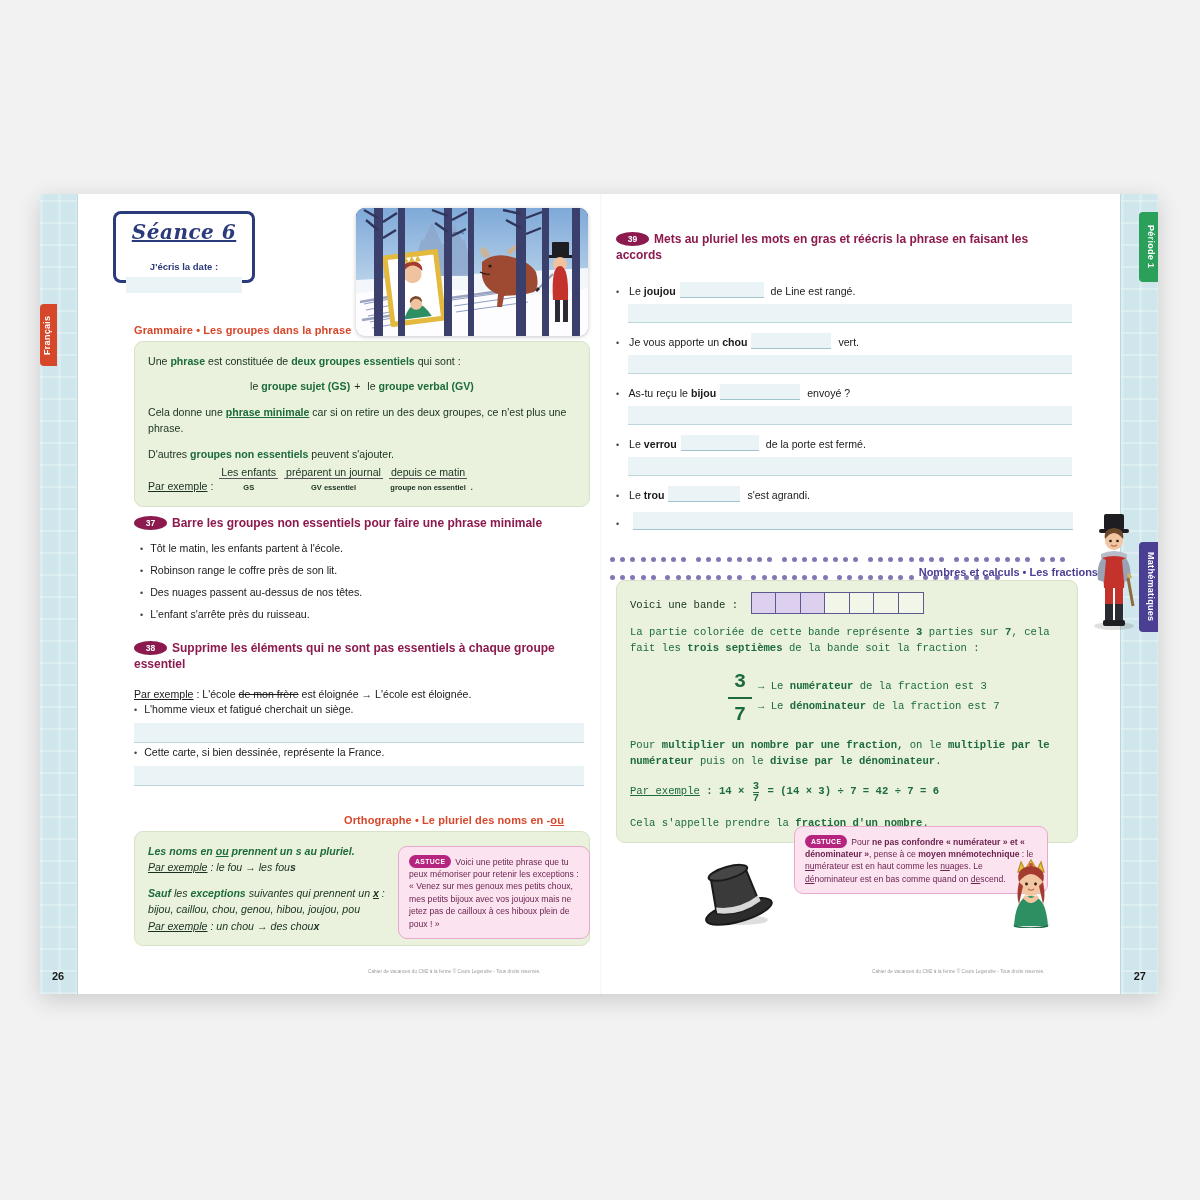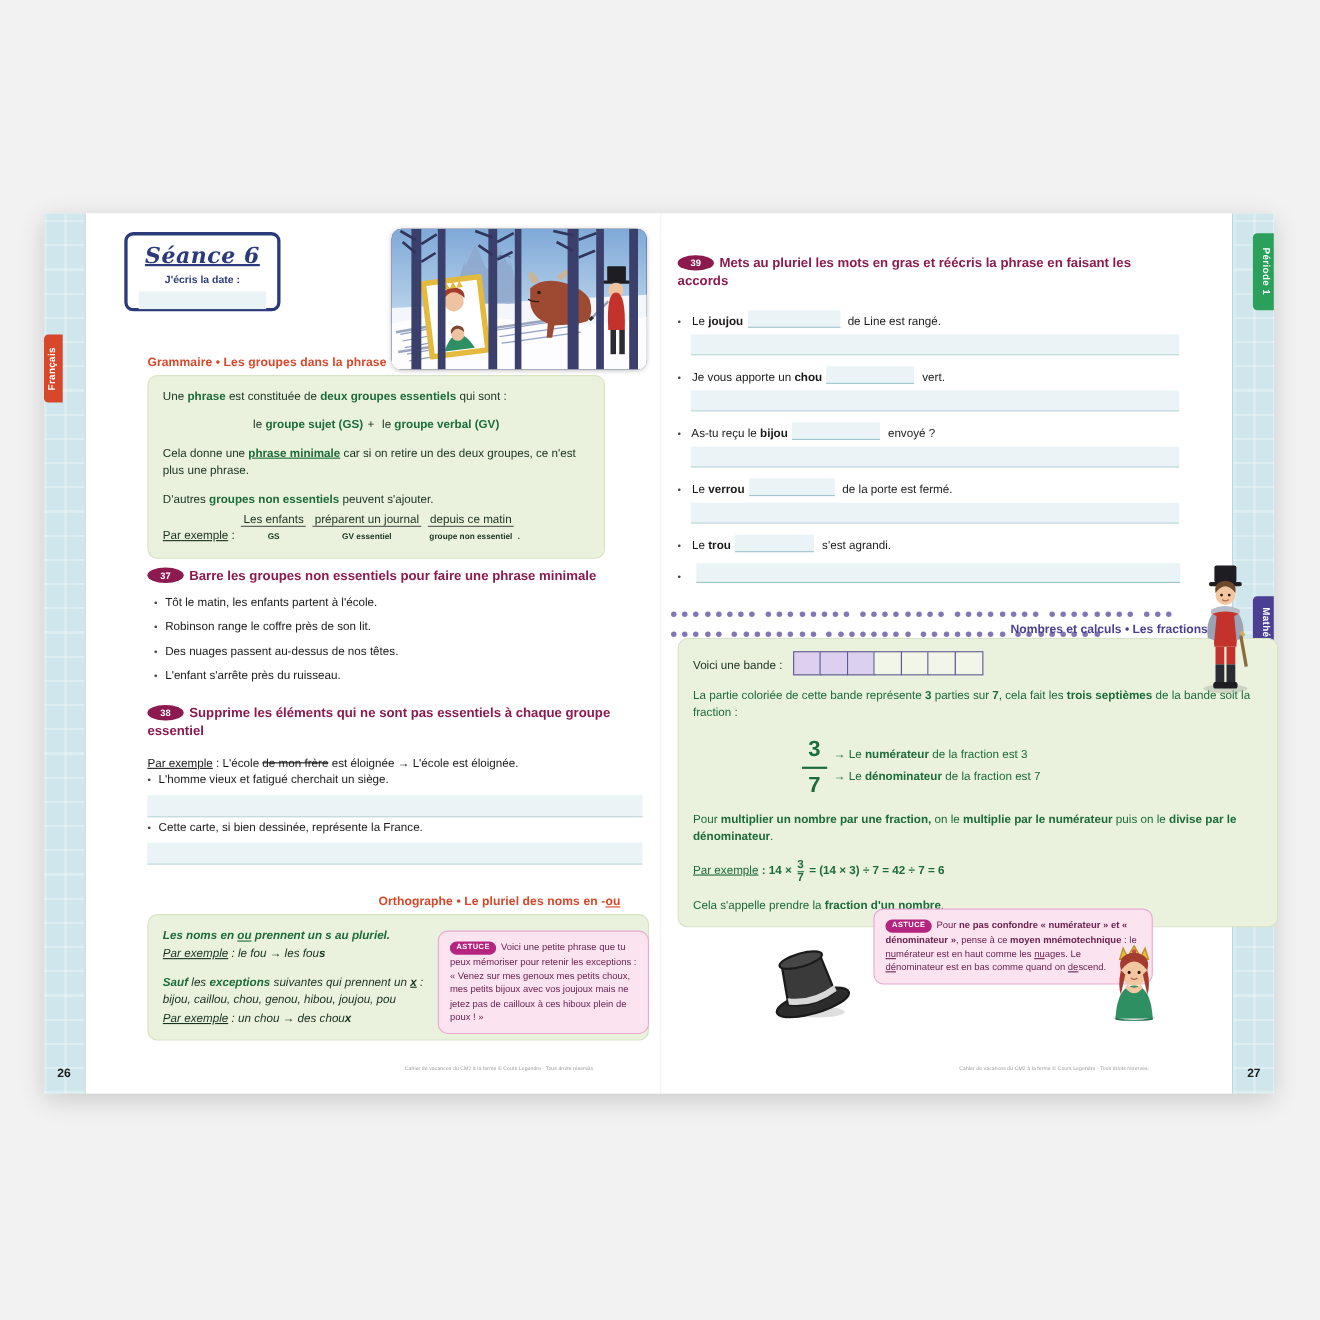--- a/index.html
+++ b/index.html
@@ -74,21 +74,21 @@
     box-shadow: inset 0 0 0 2px #fff, 0 0 0 1px #2b3a7a;
   }
   #seance-title {
     text-align: center; color: #2b3a7a;
     font-family: "DejaVu Serif", serif;
     font-style: italic; font-size: 20px; font-weight: bold;
     margin-top: 6px; letter-spacing: .5px; text-decoration: underline;
   }
   #seance-sub {
     text-align: center; color: #2b3a7a;
-    font-size: 9.5px; font-weight: bold; margin-top: 5px;
+    font-size: 9.5px; font-weight: bold; margin-top: 17px;
   }
   #seance-line {
     margin: 5px 10px 0; height: 16px;
     background: #eaf4f7;
   }
 
   
   #illus-top {
     position: absolute; left: 278px; top: 14px;
     width: 232px; height: 128px;
@@ -116,23 +116,23 @@
     background: #eaf2de;
     border: 1px solid #d6e3c4;
     border-radius: 9px;
     padding: 11px 13px;
     color: #1c6b3a;
     font-size: 10.6px;
     line-height: 1.55;
   }
   .green-box b { color: #1c6b3a; }
   .green-box .dark { color: #18321f; }
-  #gram-box { left: 56px; top: 147px; width: 416px; }
+  #gram-box { left: 56px; top: 147px; width: 456px; }
   #ortho-box { left: 56px; top: 637px; width: 456px; min-height: 94px; font-style: italic; }
-  #math-box  { left: 14px; top: 386px; width: 546px; }
+  #math-box  { left: 14px; top: 386px; width: 462px; font-family: Liberation Mono, monospace; }
 
   .centered { text-align: center; margin: 9px 0; }
   .ex-line { margin-top: 9px; }
   .ul { text-decoration: underline; }
 
   
   #bracket-row { margin-top: 2px; white-space: nowrap; font-size: 10.6px; color:#18321f;}
   .grp { display: inline-block; position: relative; padding: 0 3px; }
   .grp .txt { border-bottom: 1px solid #555; padding: 0 2px; text-align: center; }
   .grp .lbl {

